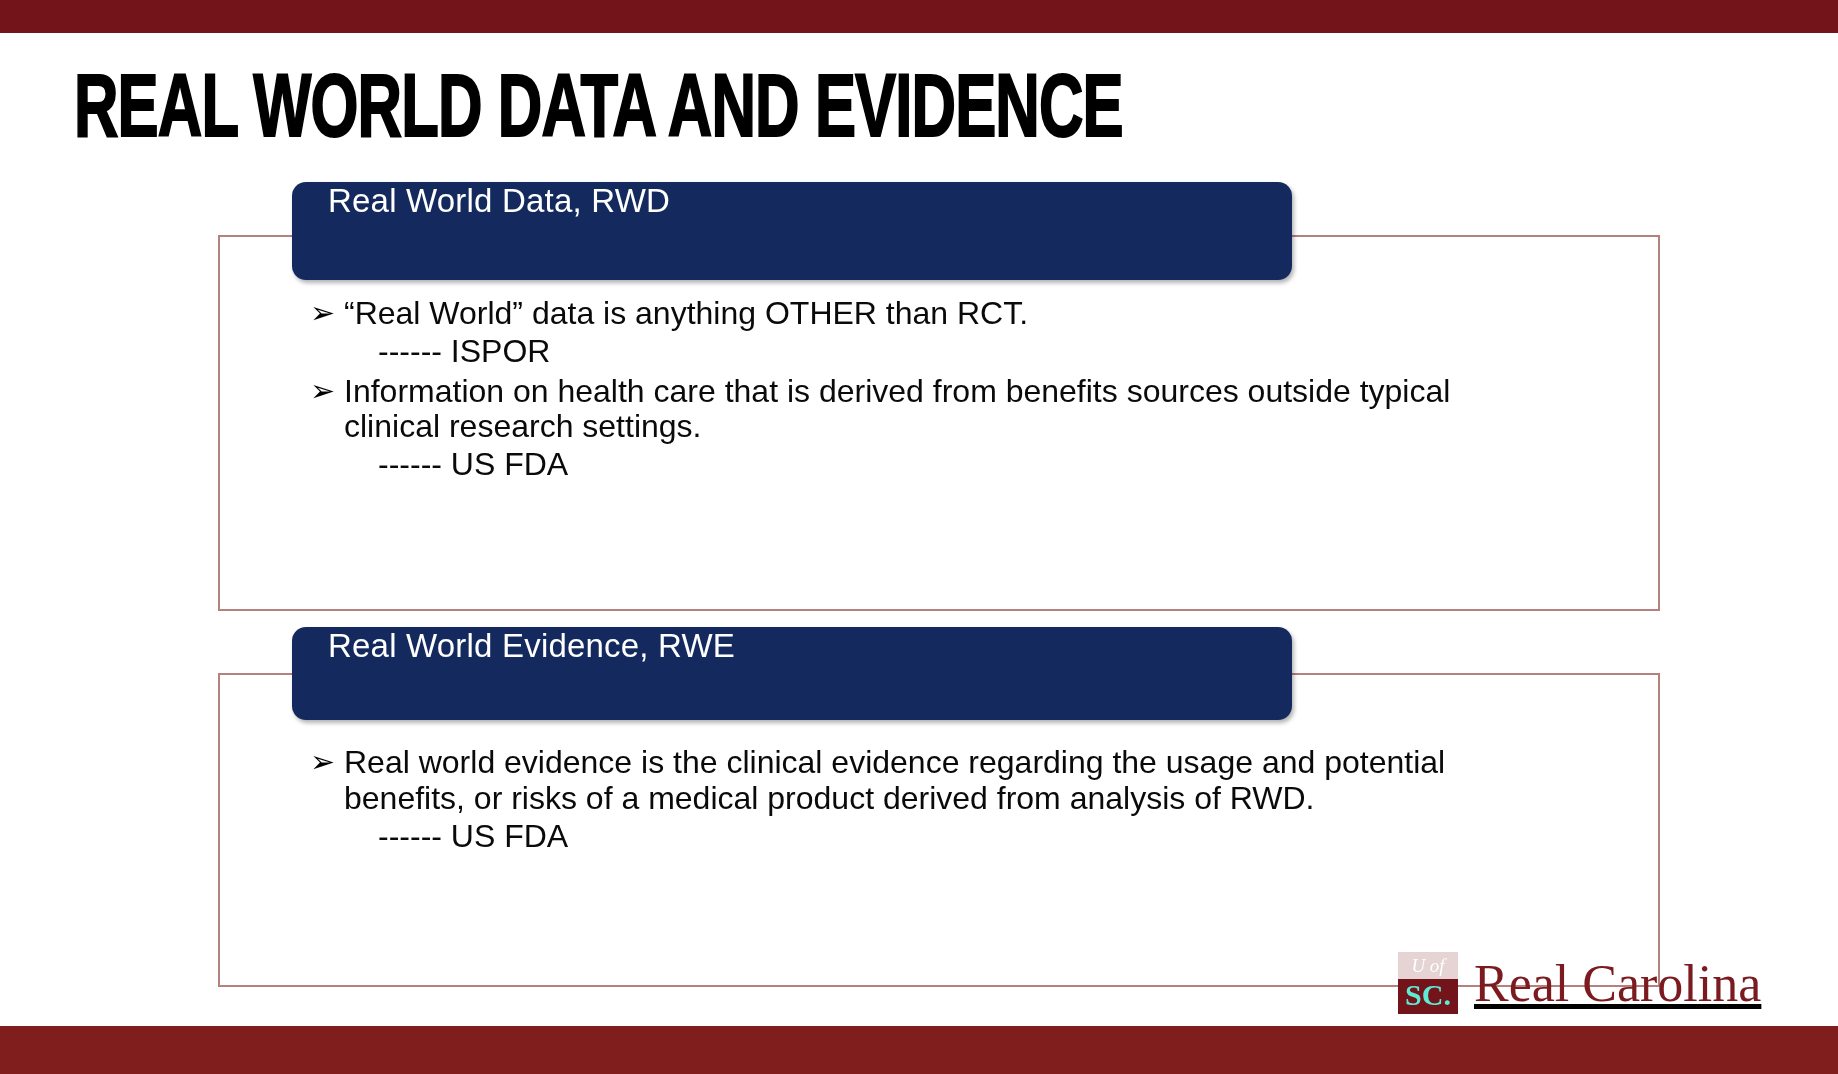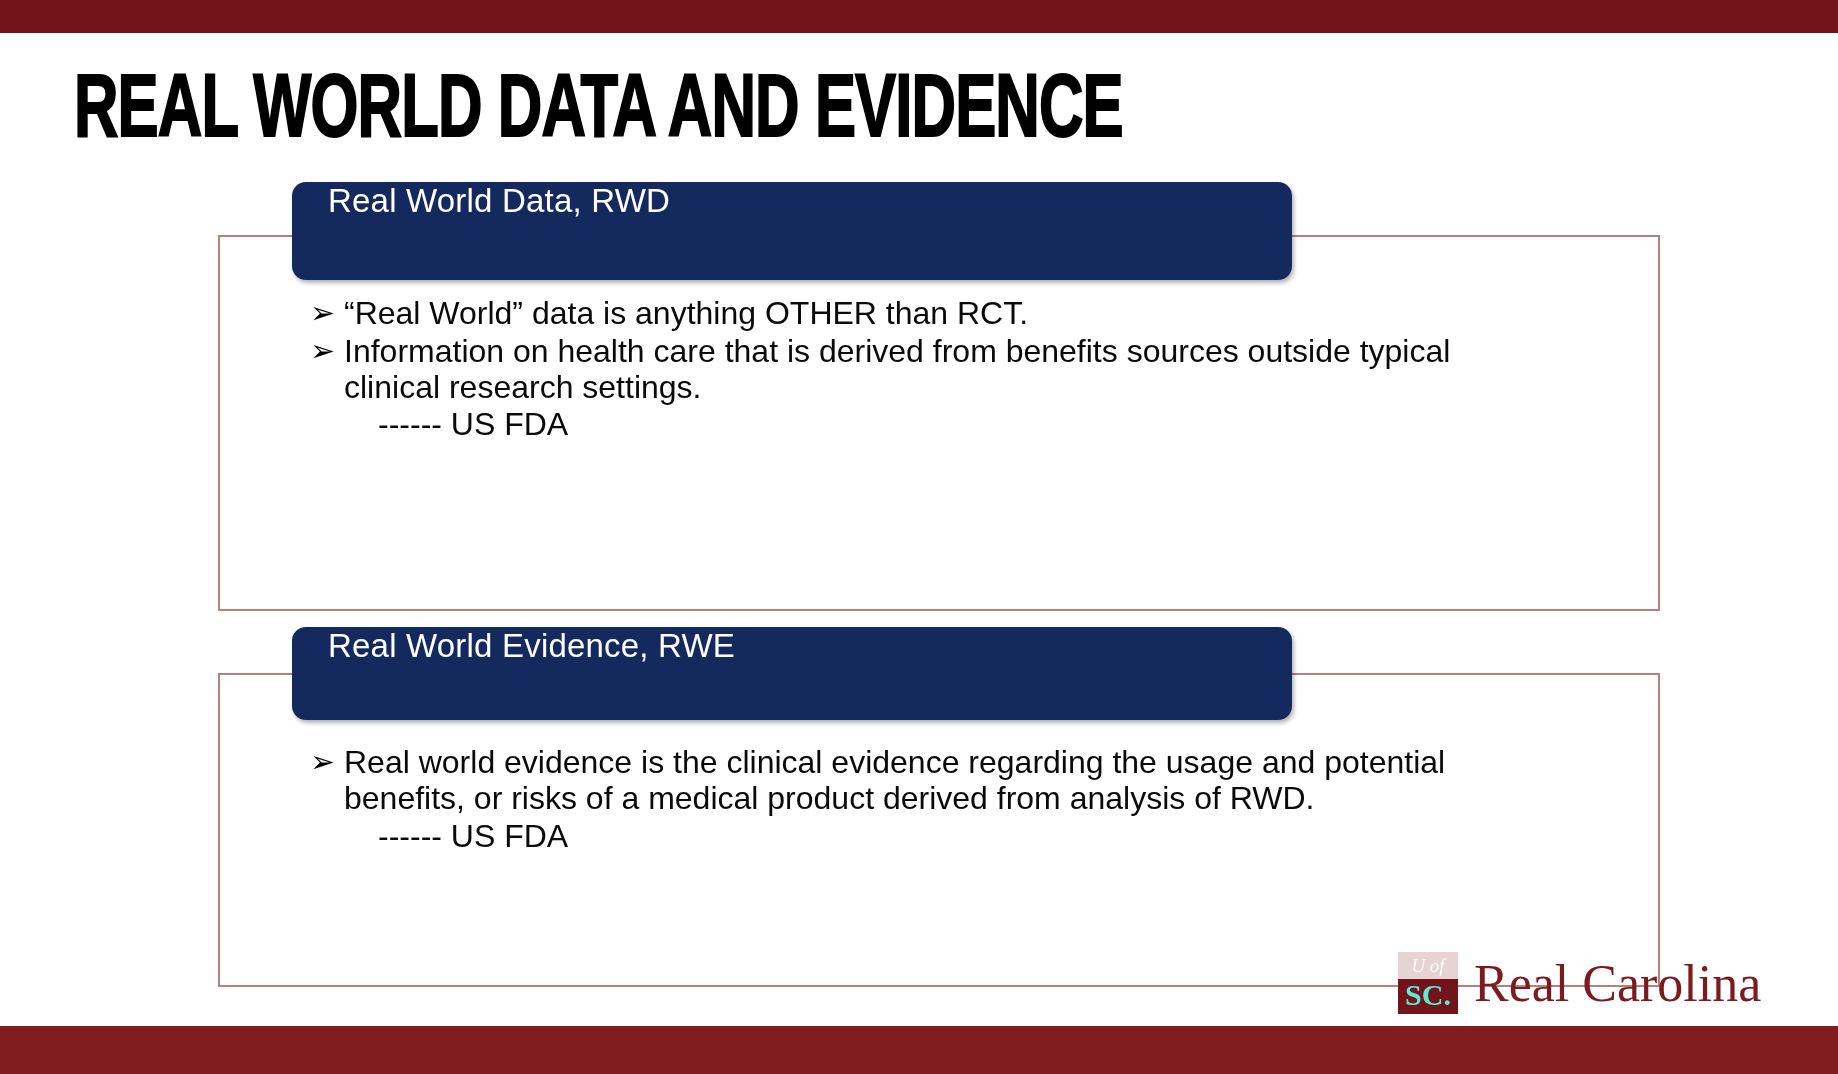--- a/index.html
+++ b/index.html
@@ -110,20 +110,21 @@
     white-space: pre;
   }
 
   
   .logo {
     position: absolute;
     left: 1398px;
     top: 952px;
     display: flex;
     align-items: center;
+    text-decoration: underline;
   }
   .logo-mark {
     position: relative;
     width: 60px;
     height: 62px;
     background: #73131a;
     flex: 0 0 auto;
     overflow: hidden;
   }
   .logo-mark .uof {
@@ -174,20 +175,21 @@
     <span>Real World Data, RWD</span>
   </div>
 
   <div class="body body-rwd">
 
     <div class="bullet">
       <span class="arrow">➢</span>
       <span class="btext">“Real World” data is anything OTHER than RCT.</span>
     </div>
 
+    <div class="attrib">------ ISPOR</div>
 
     <div class="bullet">
       <span class="arrow">➢</span>
       <span class="btext">Information on health care that is derived from benefits sources outside typical clinical research settings.</span>
     </div>
 
     <div class="attrib">------ US FDA</div>
   </div>
 
   <div class="panel panel-rwe"></div>

